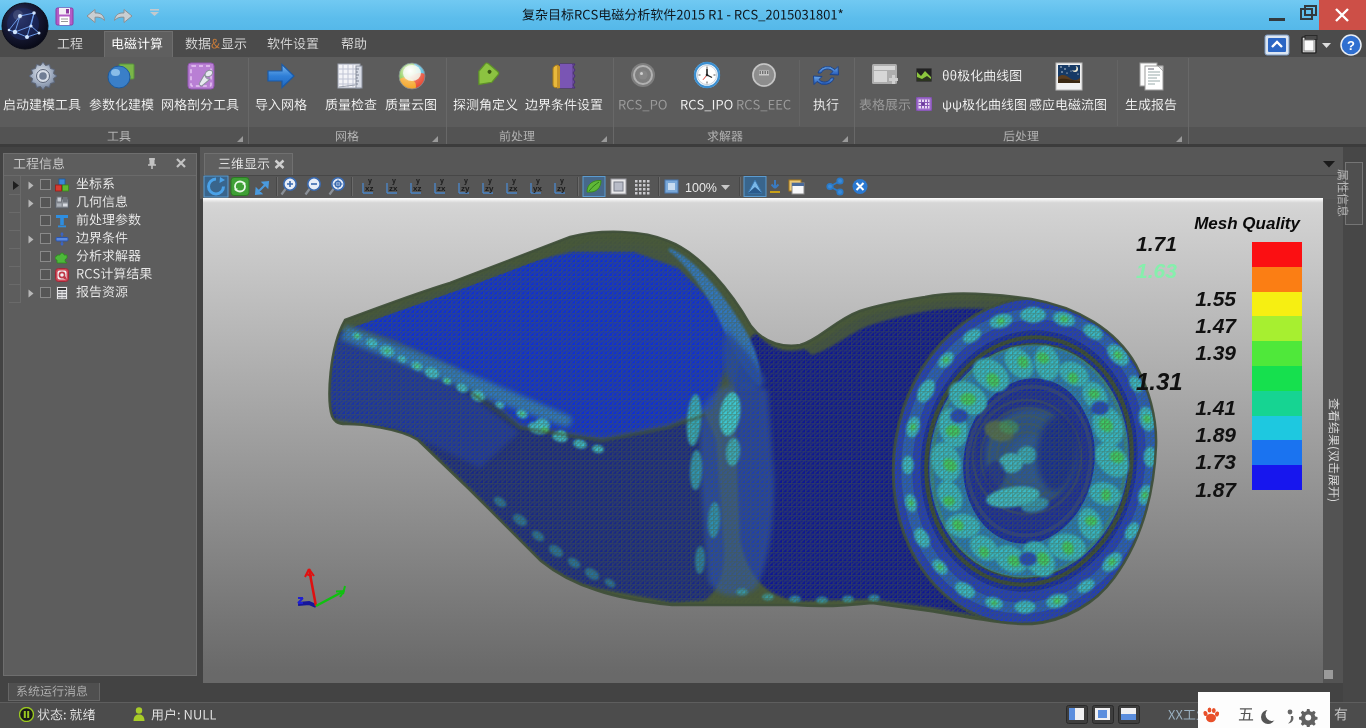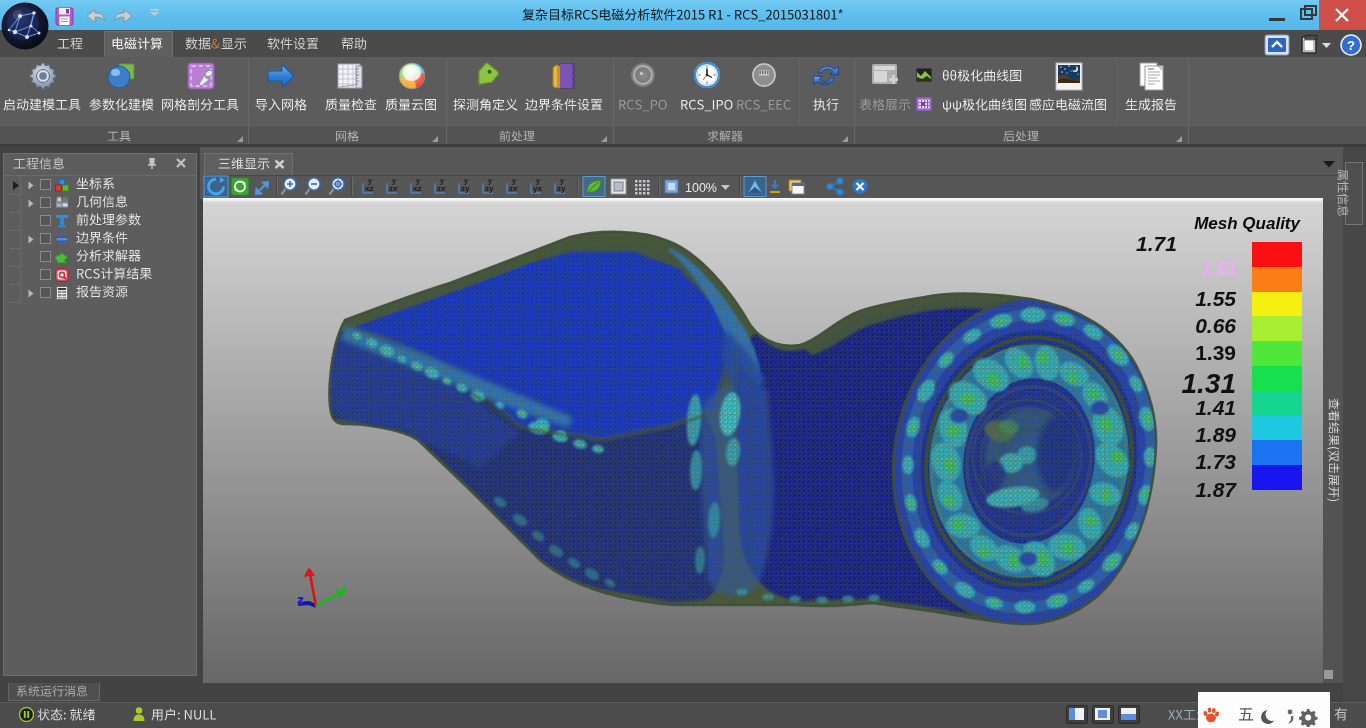--- a/index.html
+++ b/index.html
@@ -767,25 +767,25 @@
 <div class="abs" style="left:1252px;top:267px;width:50px;height:25px;background:#fb7e14"></div>
 <div class="abs" style="left:1252px;top:292px;width:50px;height:25px;background:#f6ef12"></div>
 <div class="abs" style="left:1252px;top:316px;width:50px;height:25px;background:#a7ef30"></div>
 <div class="abs" style="left:1252px;top:341px;width:50px;height:25px;background:#4fe83a"></div>
 <div class="abs" style="left:1252px;top:366px;width:50px;height:25px;background:#16e04e"></div>
 <div class="abs" style="left:1252px;top:391px;width:50px;height:25px;background:#16d492"></div>
 <div class="abs" style="left:1252px;top:416px;width:50px;height:25px;background:#1ec8e0"></div>
 <div class="abs" style="left:1252px;top:440px;width:50px;height:25px;background:#1a73f0"></div>
 <div class="abs" style="left:1252px;top:465px;width:50px;height:25px;background:#1716ee"></div>
 <div class="abs" style="left:1136px;top:232px;width:100px;font-family:'Liberation Sans';font-size:21px;font-weight:bold;font-style:italic;color:#111;text-align:left">1.71</div>
-<div class="abs" style="left:1136px;top:259px;width:100px;font-family:'Liberation Sans';font-size:18px;font-weight:bold;font-style:italic;color:#f0abfc;text-align:right">1.63</div>
+<div class="abs" style="left:1136px;top:259px;width:100px;font-family:'Liberation Sans';font-size:21px;font-weight:bold;font-style:italic;color:#86efac;text-align:left">1.63</div>
 <div class="abs" style="left:1136px;top:287px;width:100px;font-family:'Liberation Sans';font-size:21px;font-weight:bold;font-style:italic;color:#111;text-align:right">1.55</div>
-<div class="abs" style="left:1136px;top:314px;width:100px;font-family:'Liberation Sans';font-size:21px;font-weight:bold;font-style:italic;color:#111;text-align:right">0.66</div>
-<div class="abs" style="left:1136px;top:341px;width:100px;font-family:'Liberation Sans';font-size:21px;font-weight:bold;color:#111;text-align:right">1.39</div>
-<div class="abs" style="left:1136px;top:368px;width:100px;font-family:'Liberation Sans';font-size:28px;font-weight:bold;font-style:italic;color:#111;text-align:right">1.31</div>
+<div class="abs" style="left:1136px;top:314px;width:100px;font-family:'Liberation Sans';font-size:21px;font-weight:bold;font-style:italic;color:#111;text-align:right">1.47</div>
+<div class="abs" style="left:1136px;top:341px;width:100px;font-family:'Liberation Sans';font-size:21px;font-weight:bold;font-style:italic;color:#111;text-align:right">1.39</div>
+<div class="abs" style="left:1136px;top:368px;width:100px;font-family:'Liberation Sans';font-size:24px;font-weight:bold;font-style:italic;color:#111;text-align:left">1.31</div>
 <div class="abs" style="left:1136px;top:396px;width:100px;font-family:'Liberation Sans';font-size:21px;font-weight:bold;font-style:italic;color:#111;text-align:right">1.41</div>
 <div class="abs" style="left:1136px;top:423px;width:100px;font-family:'Liberation Sans';font-size:21px;font-weight:bold;font-style:italic;color:#111;text-align:right">1.89</div>
 <div class="abs" style="left:1136px;top:450px;width:100px;font-family:'Liberation Sans';font-size:21px;font-weight:bold;font-style:italic;color:#111;text-align:right">1.73</div>
 <div class="abs" style="left:1136px;top:478px;width:100px;font-family:'Liberation Sans';font-size:21px;font-weight:bold;font-style:italic;color:#111;text-align:right">1.87</div>
 <div class="abs" style="left:1323px;top:199px;width:20px;height:484px;background:#535353"></div>
 <div class="abs" style="left:1343px;top:147px;width:23px;height:555px;background:#474747"></div>
 <div class="abs" style="left:1345px;top:162px;width:18px;height:63px;border:1px solid #757575;background:#4f4f4f"></div>
 <div class="abs" style="left:1349px;top:168px;line-height:0;transform:rotate(90deg);transform-origin:0 0"><svg width="51" height="17" viewBox="0 0 51 17" xmlns="http://www.w3.org/2000/svg">
         <path d="M2.7 1 L3.6 1 L3.6 4.5 Q3.6 5.3 3.5 6.2 Q3.5 7.1 3.3 8 Q3.2 8.9 2.9 9.8 Q2.6 10.7 2.2 11.4 Q2.1 11.4 1.9 11.3 Q1.8 11.2 1.7 11.1 Q1.5 11 1.4 11 Q1.8 10.3 2.1 9.5 Q2.3 8.6 2.5 7.8 Q2.6 6.9 2.6 6.1 Q2.7 5.2 2.7 4.5 Z M3.2 1 L11.6 1 L11.6 3.5 L3.2 3.5 L3.2 2.8 L10.7 2.8 L10.7 1.7 L3.2 1.7 Z M7.4 4.3 L8.3 4.3 L8.3 10 L7.4 10 Z M5.3 6 L5.3 6.8 L10.4 6.8 L10.4 6 Z M4.5 5.4 L11.3 5.4 L11.3 7.4 L4.5 7.4 Z M4 8.1 L11.5 8.1 L11.5 8.8 L4.9 8.8 L4.9 11.5 L4 11.5 Z M11 8.1 L11.8 8.1 L11.8 10.7 Q11.8 11 11.7 11.2 Q11.7 11.3 11.5 11.4 Q11.2 11.5 10.9 11.5 Q10.5 11.5 9.9 11.5 Q9.9 11.4 9.8 11.2 Q9.7 11 9.7 10.9 Q10.1 10.9 10.4 10.9 Q10.7 10.9 10.8 10.9 Q10.9 10.9 11 10.8 Q11 10.8 11 10.7 Z M5.3 9.8 Q6.2 9.8 7.4 9.7 Q8.6 9.7 9.9 9.6 L9.9 10.2 Q8.7 10.3 7.5 10.4 Q6.3 10.4 5.4 10.5 Z M10.6 3.8 L11.1 4.4 Q10.5 4.5 9.7 4.6 Q8.9 4.7 8 4.7 Q7.1 4.8 6.2 4.8 Q5.3 4.8 4.4 4.9 Q4.4 4.7 4.4 4.6 Q4.3 4.4 4.3 4.3 Q5.1 4.3 6 4.2 Q6.8 4.2 7.7 4.1 Q8.5 4.1 9.3 4 Q10 3.9 10.6 3.8 Z M9 9.1 L9.6 9 Q9.7 9.2 10 9.5 Q10.2 9.8 10.3 10.1 Q10.5 10.4 10.6 10.6 L10.1 10.8 Q10 10.6 9.8 10.3 Q9.6 10 9.4 9.7 Q9.2 9.4 9 9.1 Z M15.1 0.5 L16 0.5 L16 11.5 L15.1 11.5 Z M14 2.8 L14.6 2.9 Q14.6 3.3 14.5 3.9 Q14.5 4.5 14.3 5.1 Q14.2 5.7 14 6.1 L13.3 5.9 Q13.5 5.4 13.6 4.9 Q13.7 4.4 13.8 3.8 Q13.9 3.2 14 2.8 Z M16 2.7 L16.7 2.4 Q17 2.9 17.2 3.5 Q17.5 4 17.5 4.4 L16.9 4.8 Q16.8 4.5 16.7 4.1 Q16.6 3.8 16.4 3.4 Q16.2 3 16 2.7 Z M18.5 1 L19.4 1.2 Q19.2 2.1 19 2.9 Q18.8 3.7 18.5 4.5 Q18.2 5.2 17.9 5.8 Q17.8 5.7 17.6 5.6 Q17.5 5.5 17.3 5.5 Q17.2 5.4 17.1 5.3 Q17.4 4.8 17.7 4.1 Q18 3.4 18.2 2.6 Q18.4 1.8 18.5 1 Z M18.5 3 L24.1 3 L24.1 3.9 L18.2 3.9 Z M20.5 0.5 L21.4 0.5 L21.4 10.7 L20.5 10.7 Z M17.9 6.4 L23.8 6.4 L23.8 7.2 L17.9 7.2 Z M17 10.2 L24.4 10.2 L24.4 11.1 L17 11.1 Z M29.6 4.2 L35.4 4.2 L35.4 4.9 L29.6 4.9 Z M29.6 5.9 L35.4 5.9 L35.4 6.6 L29.6 6.6 Z M30 10.3 L35 10.3 L35 11 L30 11 Z M28.7 2.5 L36.4 2.5 L36.4 3.2 L28.7 3.2 Z M29.4 7.6 L35.5 7.6 L35.5 11.5 L34.7 11.5 L34.7 8.4 L30.2 8.4 L30.2 11.5 L29.4 11.5 Z M31.5 0.8 L32.3 0.5 Q32.5 0.8 32.8 1.3 Q33 1.7 33.1 2 L32.3 2.4 Q32.2 2.1 32 1.6 Q31.7 1.2 31.5 0.8 Z M28.1 0.5 L28.9 0.8 Q28.5 1.8 28.1 2.8 Q27.6 3.7 27 4.6 Q26.5 5.5 25.9 6.2 Q25.8 6.1 25.8 5.9 Q25.7 5.7 25.6 5.6 Q25.5 5.4 25.4 5.3 Q25.9 4.7 26.4 4 Q26.9 3.2 27.3 2.3 Q27.8 1.4 28.1 0.5 Z M27 3.6 L27.8 2.8 L27.9 2.8 L27.9 11.6 L27 11.6 Z M40.2 4 L40.2 4.9 L45.8 4.9 L45.8 4 Z M40.2 5.6 L40.2 6.6 L45.8 6.6 L45.8 5.6 Z M40.2 2.3 L40.2 3.3 L45.8 3.3 L45.8 2.3 Z M39.3 1.6 L46.7 1.6 L46.7 7.3 L39.3 7.3 Z M42.6 0.4 L43.6 0.5 Q43.4 0.9 43.2 1.3 Q43 1.7 42.9 1.9 L42.1 1.8 Q42.2 1.4 42.3 1.1 Q42.5 0.7 42.6 0.4 Z M40.1 8.1 L41 8.1 L41 10.1 Q41 10.3 41.2 10.4 Q41.4 10.5 42 10.5 Q42.1 10.5 42.3 10.5 Q42.6 10.5 42.9 10.5 Q43.2 10.5 43.6 10.5 Q43.9 10.5 44.2 10.5 Q44.5 10.5 44.6 10.5 Q44.9 10.5 45.1 10.4 Q45.3 10.3 45.3 10 Q45.4 9.7 45.4 9.1 Q45.5 9.2 45.7 9.2 Q45.8 9.3 46 9.3 Q46.1 9.4 46.3 9.4 Q46.2 10.2 46 10.6 Q45.9 11 45.6 11.1 Q45.3 11.3 44.7 11.3 Q44.6 11.3 44.3 11.3 Q44 11.3 43.7 11.3 Q43.3 11.3 42.9 11.3 Q42.5 11.3 42.3 11.3 Q42 11.3 41.9 11.3 Q41.2 11.3 40.8 11.2 Q40.4 11.1 40.3 10.8 Q40.1 10.6 40.1 10.1 Z M42 7.7 L42.7 7.3 Q43 7.5 43.3 7.9 Q43.7 8.2 43.9 8.5 Q44.2 8.9 44.4 9.1 L43.6 9.6 Q43.5 9.3 43.2 9 Q43 8.6 42.7 8.3 Q42.3 8 42 7.7 Z M46.2 8.3 L47 7.9 Q47.2 8.3 47.5 8.7 Q47.8 9.2 48 9.6 Q48.2 10 48.3 10.3 L47.5 10.7 Q47.4 10.4 47.2 9.9 Q47 9.5 46.7 9.1 Q46.4 8.6 46.2 8.3 Z M38.8 8.1 L39.6 8.4 Q39.4 8.8 39.2 9.3 Q39 9.7 38.8 10.2 Q38.6 10.6 38.4 11 L37.5 10.6 Q37.8 10.2 38 9.8 Q38.2 9.4 38.4 8.9 Q38.6 8.5 38.8 8.1 Z" fill="#b8b8b8"></path>
       </svg></div>

